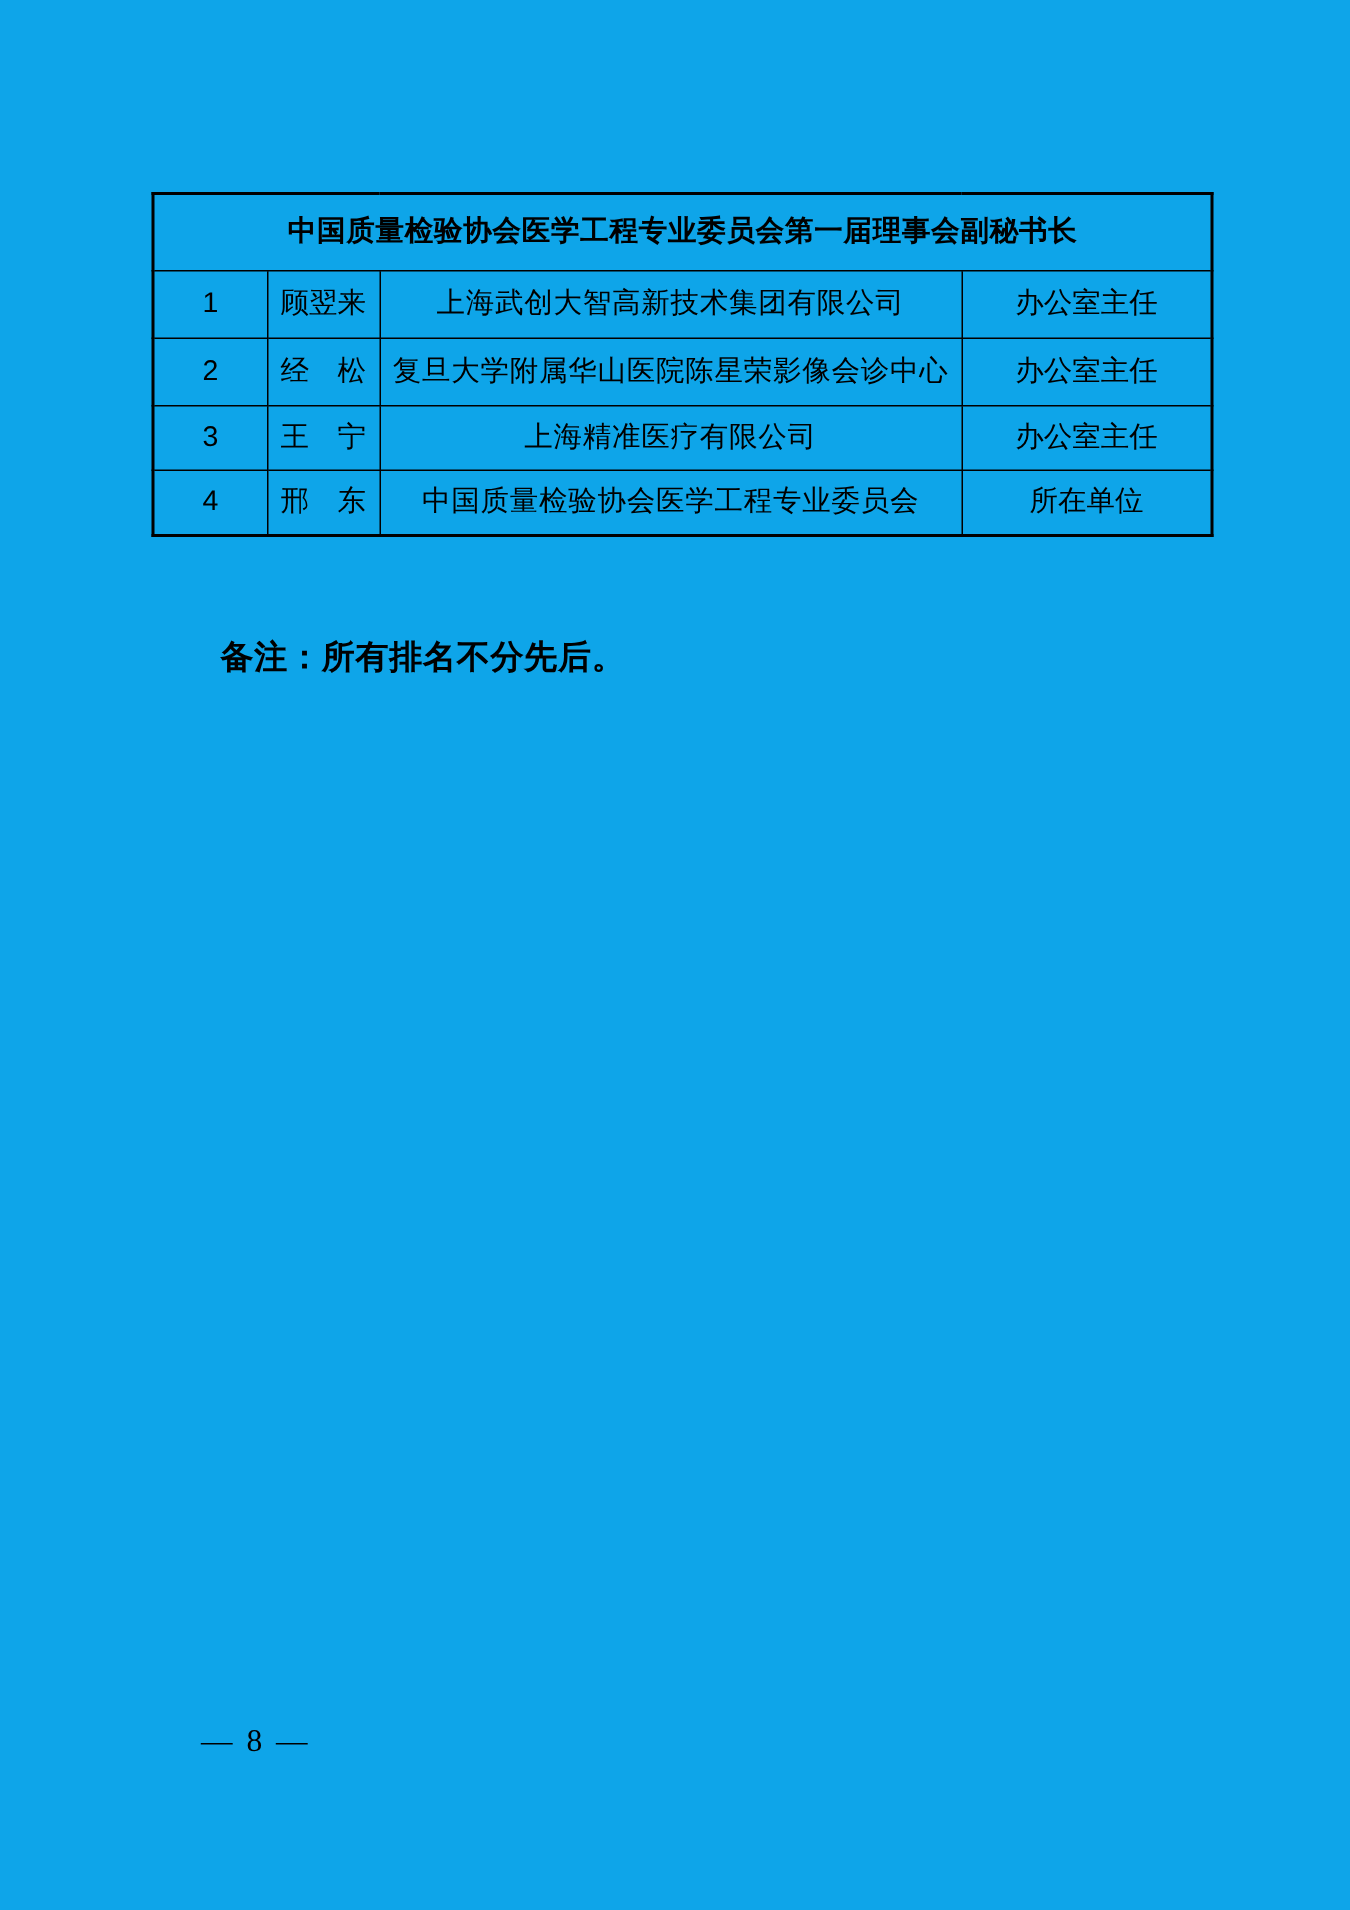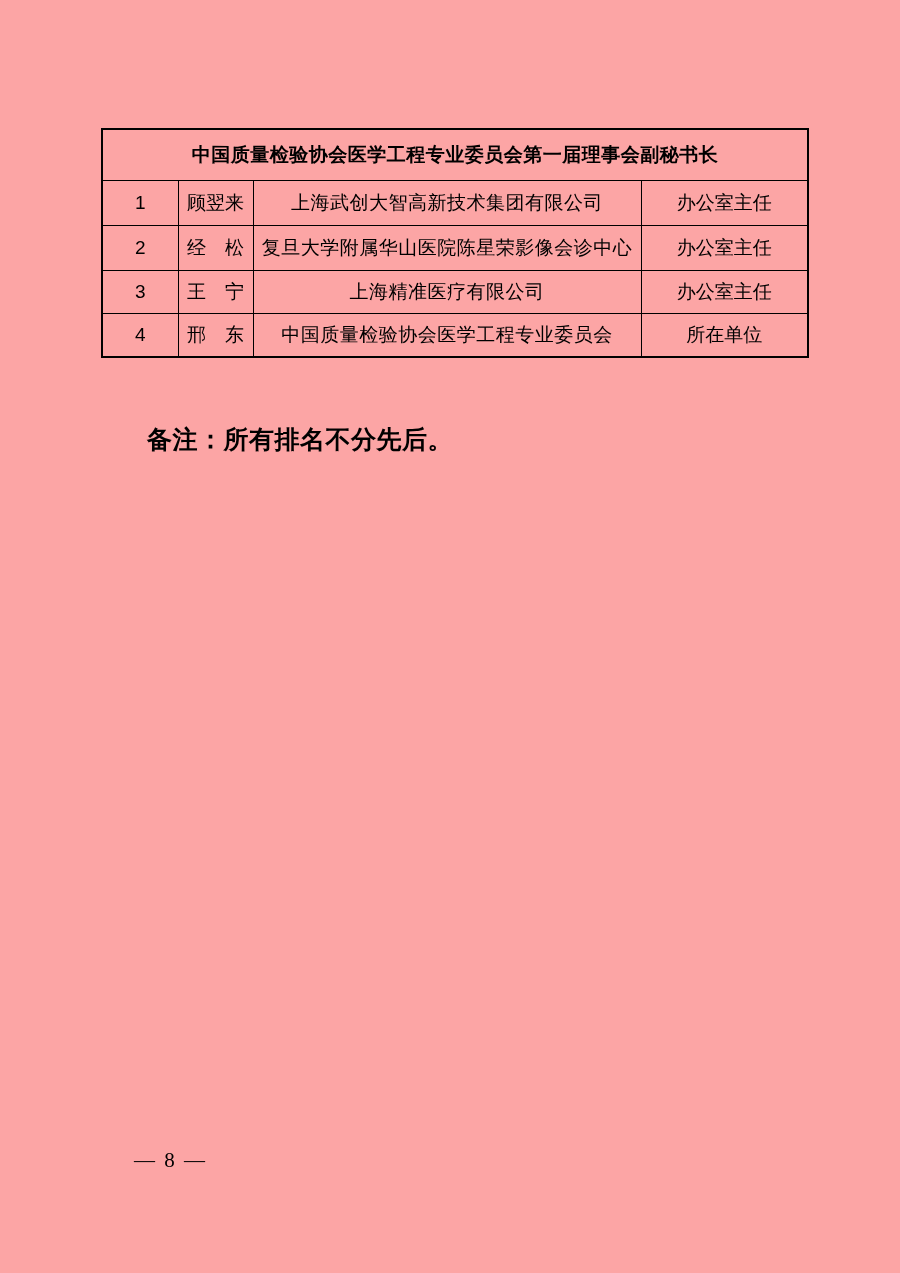--- a/index.html
+++ b/index.html
@@ -4,21 +4,21 @@
 <style>
   html, body {
     margin: 0;
     padding: 0;
     background: #ffffff;
   }
   .page {
     position: relative;
     width: 900px;
     height: 1273px;
-    background: #fca5a5;
+    background: #0ea5e9;
     font-family: "Liberation Sans", sans-serif;
     color: #000000;
     overflow: hidden;
   }
   table.roster {
     position: absolute;
     left: 101px;
     top: 128px;
     width: 706px;
     border-collapse: collapse;
@@ -56,21 +56,21 @@
   }
   td.org-cell {
     text-align: left;
     padding-left: 10px;
     letter-spacing: 0.5px;
   }
   .note {
     position: absolute;
     left: 147px;
     top: 423px;
-    font-size: 25px;
+    font-size: 22px;
     font-weight: bold;
     letter-spacing: 0.5px;
   }
   .page-number {
     position: absolute;
     left: 134px;
     top: 1148px;
     font-size: 21px;
     letter-spacing: 2px;
     font-family: "Liberation Serif", serif;

